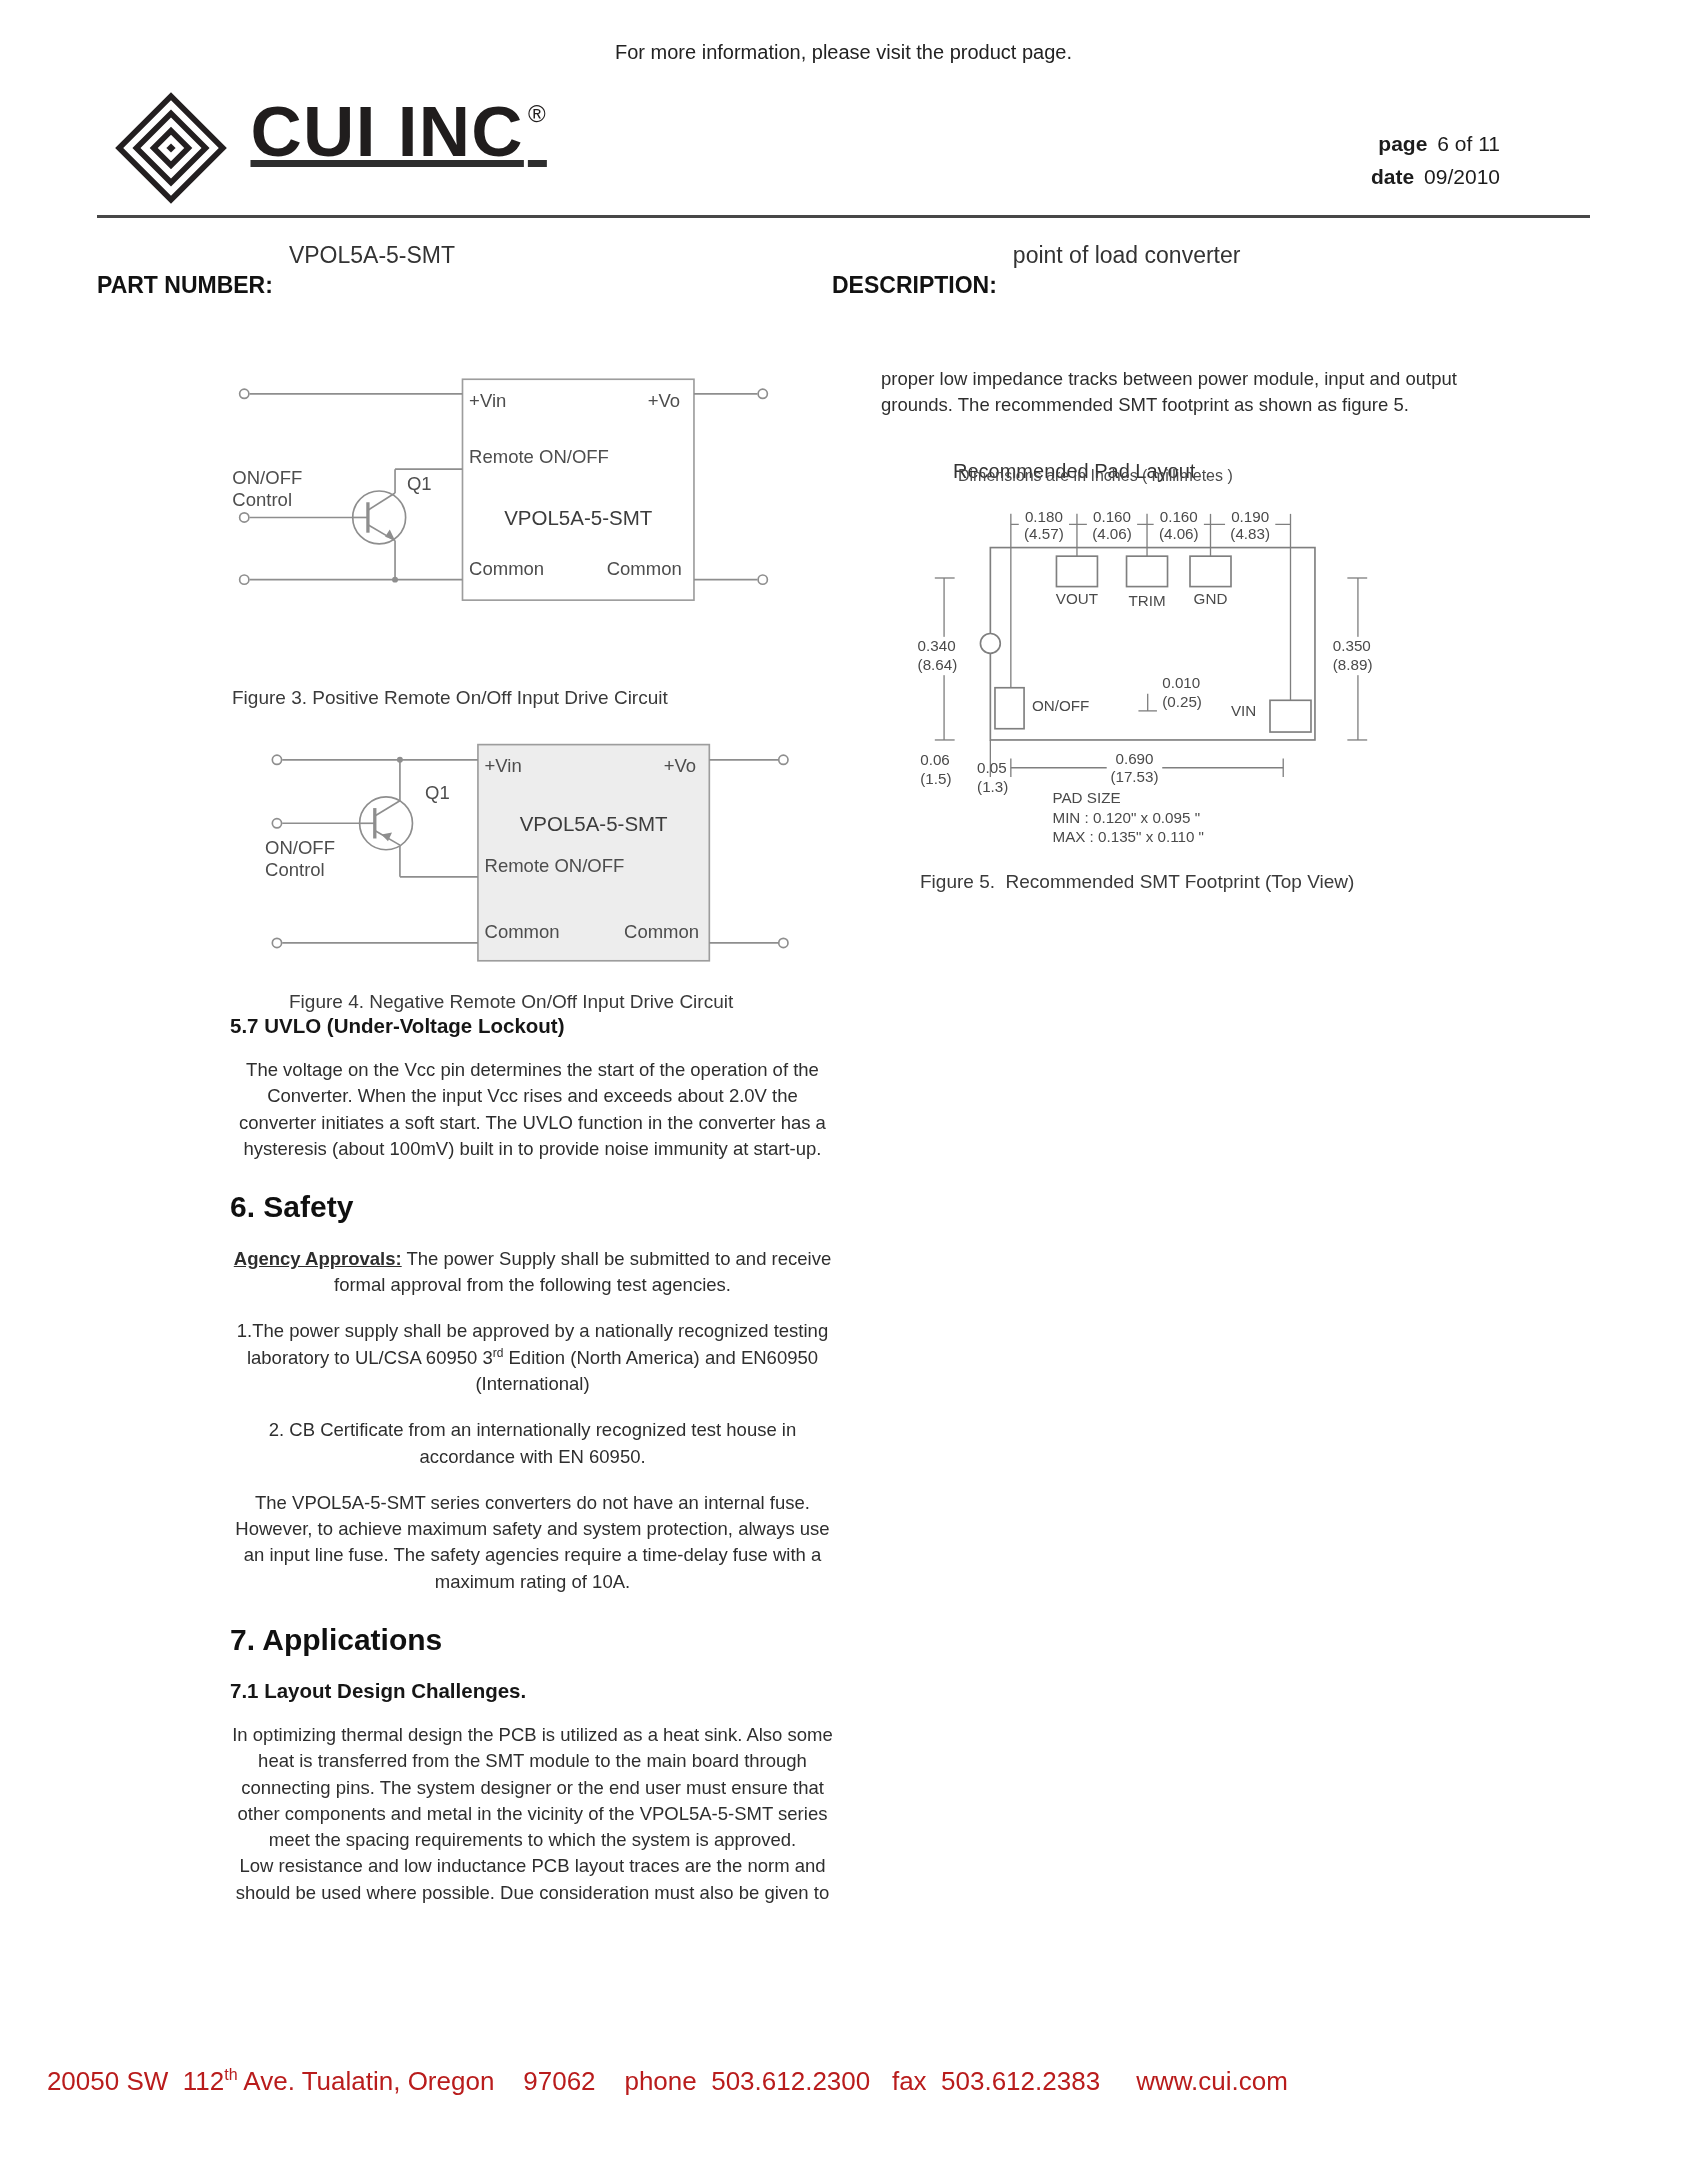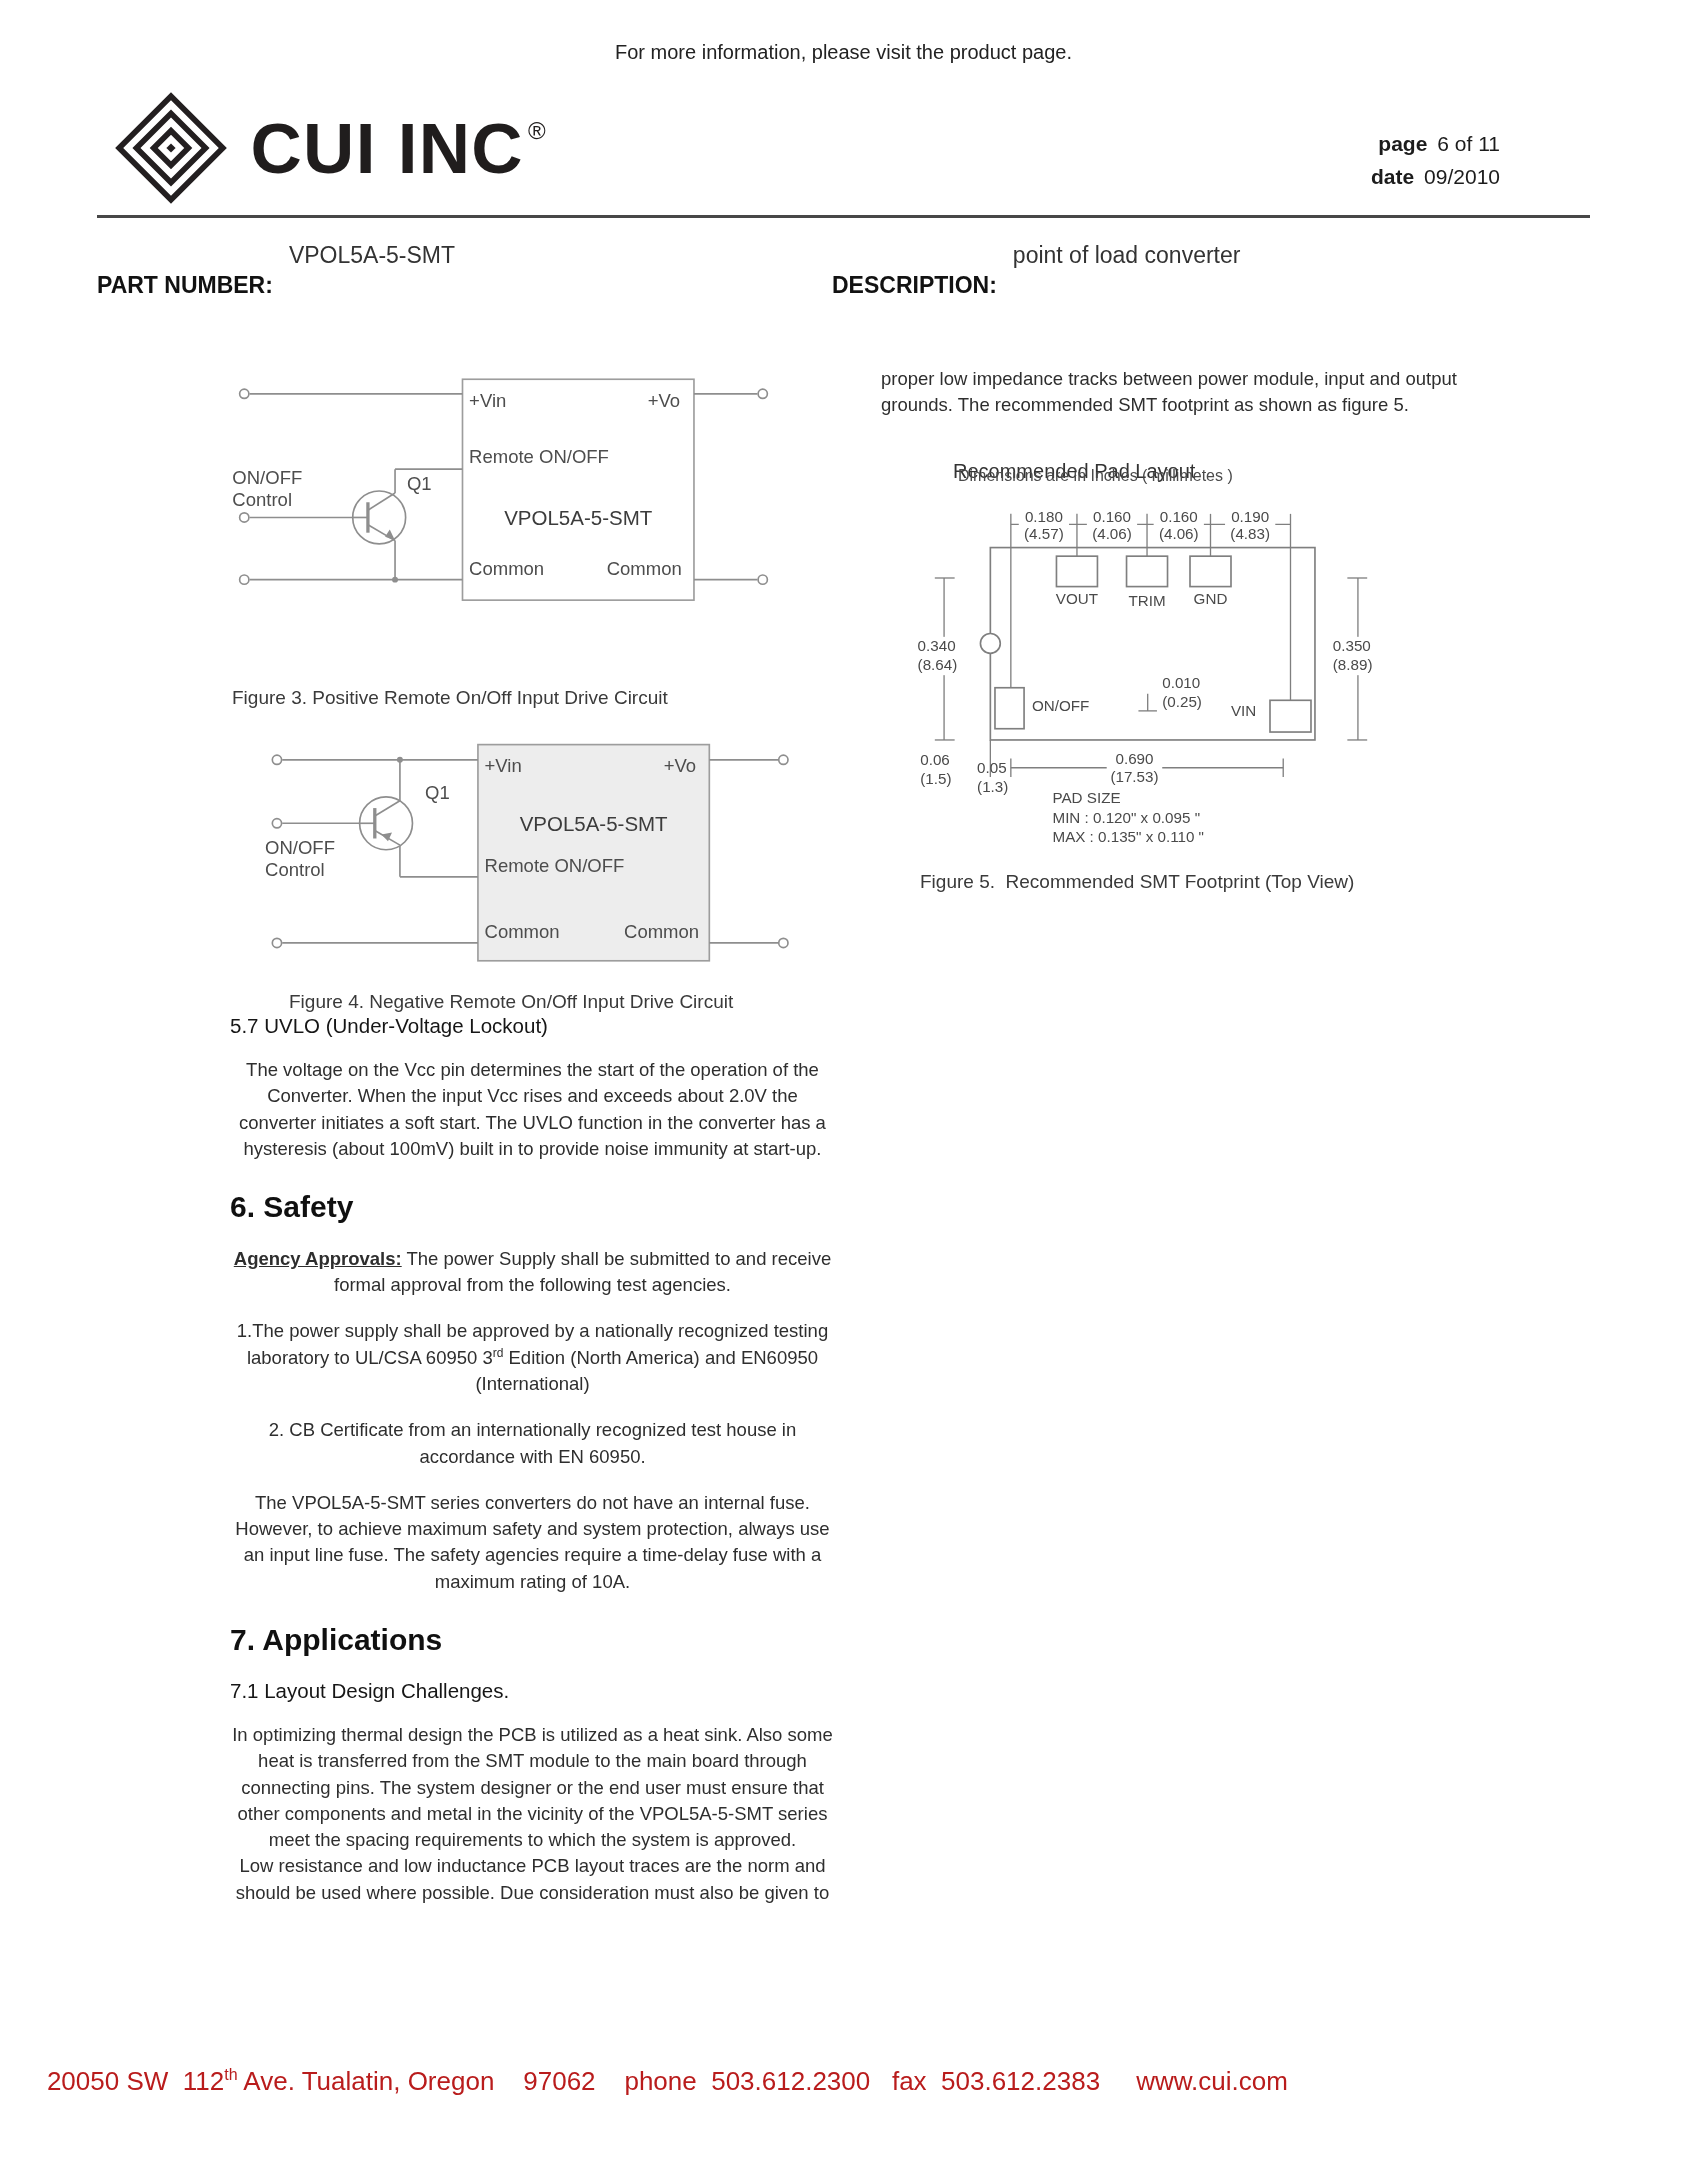--- a/index.html
+++ b/index.html
@@ -5,21 +5,21 @@
   html,body{margin:0;padding:0;background:#e9e9e9;}
   .page{position:relative;width:1687px;height:2183px;background:#ffffff;margin:0 auto;
         font-family:"Liberation Sans",sans-serif;color:#2e2e2e;overflow:hidden;}
   .b{font-weight:bold;}
   .u{text-decoration:underline;}
   .block{display:block;}
 
   
   .top-note{position:absolute;top:41px;left:0;right:0;text-align:center;font-size:20px;color:#222;}
   .top-note a{color:#222;cursor:pointer;}
-  .logo{position:absolute;left:114px;top:91px;display:flex;align-items:center;gap:22.5px;}
+  .logo{position:absolute;left:114px;top:91px;display:flex;align-items:flex-start;gap:22.5px;text-decoration:underline;}
   .logo-text{font-size:71px;font-weight:bold;color:#201d1d;letter-spacing:1.3px;}
   .reg{font-size:24px;font-weight:normal;position:relative;top:-34px;margin-left:4px;}
   .meta{position:absolute;right:187px;top:132px;font-size:21px;color:#1c1c1c;}
   .meta-row{display:flex;justify-content:flex-end;gap:10px;margin-bottom:9.3px;}
   .meta-label{font-weight:bold;}
   .rule{position:absolute;left:97px;top:215px;width:1493px;height:2.6px;background:#474747;}
   .part{position:absolute;left:97px;top:242px;font-size:23px;display:flex;gap:16px;}
   .desc{position:absolute;left:832px;top:242px;font-size:23px;display:flex;gap:16px;}
   .part .lbl,.desc .lbl{font-weight:bold;color:#121212;margin-top:30px;}
   .part .val,.desc .val{color:#333;}
@@ -31,21 +31,21 @@
   svg{display:block;}
   svg text{font-family:"Liberation Sans",sans-serif;}
   .caption{position:absolute;font-size:19px;color:#3a3a3a;white-space:pre-wrap;}
   .cap3{left:232px;top:687px;}
   .cap4{left:289px;top:991px;}
   .cap5{left:920px;top:871px;}
 
   
   .left-col{position:absolute;left:230px;top:1011px;width:605px;font-size:18.5px;line-height:1.42;color:#2e2e2e;}
   .left-col p{margin:17px 0 20px;text-align:center;}
-  .h-sub{font-size:20.5px;font-weight:normal;color:#161616;margin:0 0 5.3px;}
+  .h-sub{font-size:20.5px;font-weight:bold;color:#161616;margin:0 0 5.3px;}
   .h-big{font-size:30px;font-weight:bold;color:#101010;margin:24px 0 14.6px;}
   sup{font-size:12px;}
 
   
   .right-intro{position:absolute;left:881px;top:347px;width:582px;font-size:18.5px;line-height:1.45;color:#2e2e2e;}
   .pad-title{position:absolute;left:953px;top:442px;font-size:20px;color:#333;margin-top:18px;}
   .pad-units{position:absolute;left:958px;top:467px;font-size:16px;color:#4a4a4a;}
 
   
   .footer{position:absolute;left:0;right:0;top:2035px;text-align:left;font-size:26px;color:#b91c1c;white-space:pre-wrap;margin-left:18px;}

